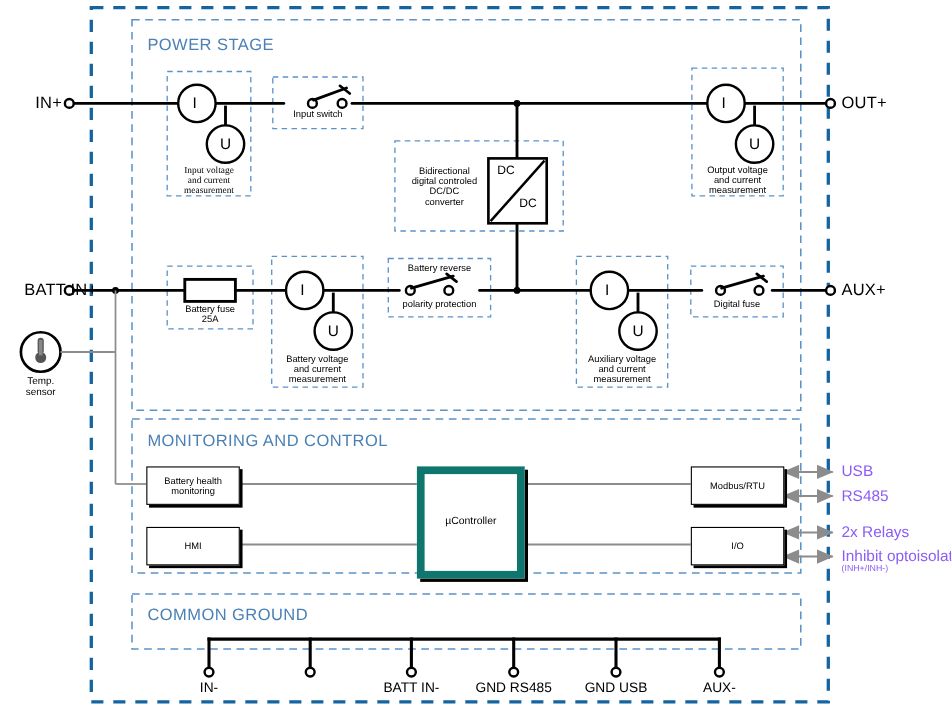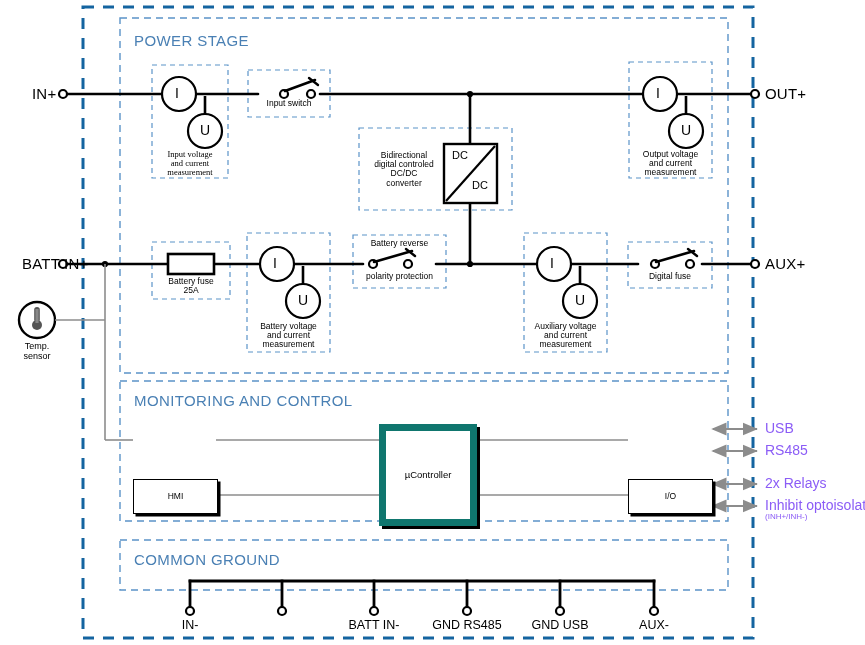--- a/index.html
+++ b/index.html
@@ -222,25 +222,34 @@
 and current
 measurement</span>
   </div>
   <div class="cap" style="left:628px;top:272px;width:84px;">Digital fuse</div>
 
   <div class="cap" style="left:7px;top:342px;width:60px;font-size:9px;">
     <div>Temp.</div>
     <div>sensor</div>
   </div>
 
+  <div class="blkbox" style="left:133px;top:424px;width:83px;height:33px;">
+    <div class="boxlbl">
+      <div>Battery health</div>
+      <div>monitoring</div>
+    </div>
+  </div>
   <div class="blkbox" style="left:133px;top:479px;width:83px;height:33px;">
     <div class="boxlbl">HMI</div>
   </div>
   <div class="uc" style="left:379px;top:424px;width:84px;height:88px;">
     <div class="boxlbl" style="font-size:9.5px;">µController</div>
+  </div>
+  <div class="blkbox" style="left:628px;top:424px;width:83px;height:33px;">
+    <div class="boxlbl">Modbus/RTU</div>
   </div>
   <div class="blkbox" style="left:628px;top:479px;width:83px;height:33px;">
     <div class="boxlbl">I/O</div>
   </div>
 
   <div class="iface" style="left:765px;top:420px;">USB</div>
   <div class="iface" style="left:765px;top:442px;">RS485</div>
   <div class="iface" style="left:765px;top:475px;">2x Relays</div>
   <div class="iface" style="left:765px;top:497px;">
     <span>Inhibit</span><span class="sm">&nbsp;</span><span class="sm">optoisolated</span>

